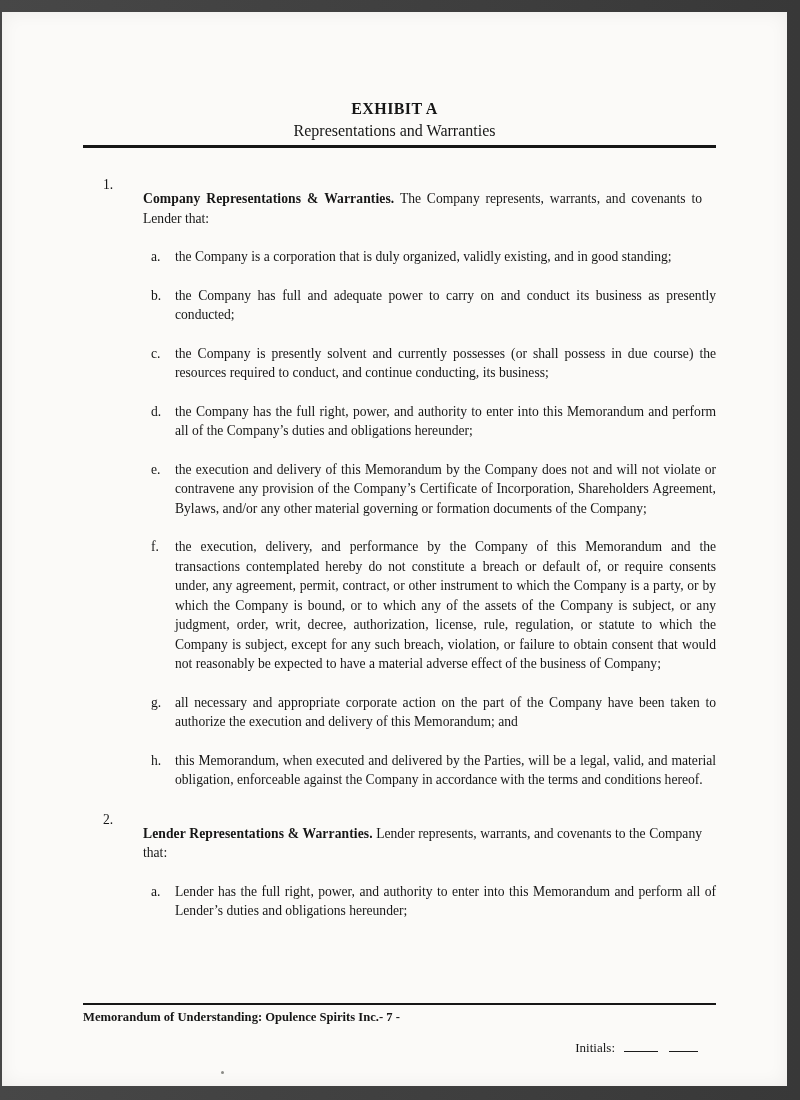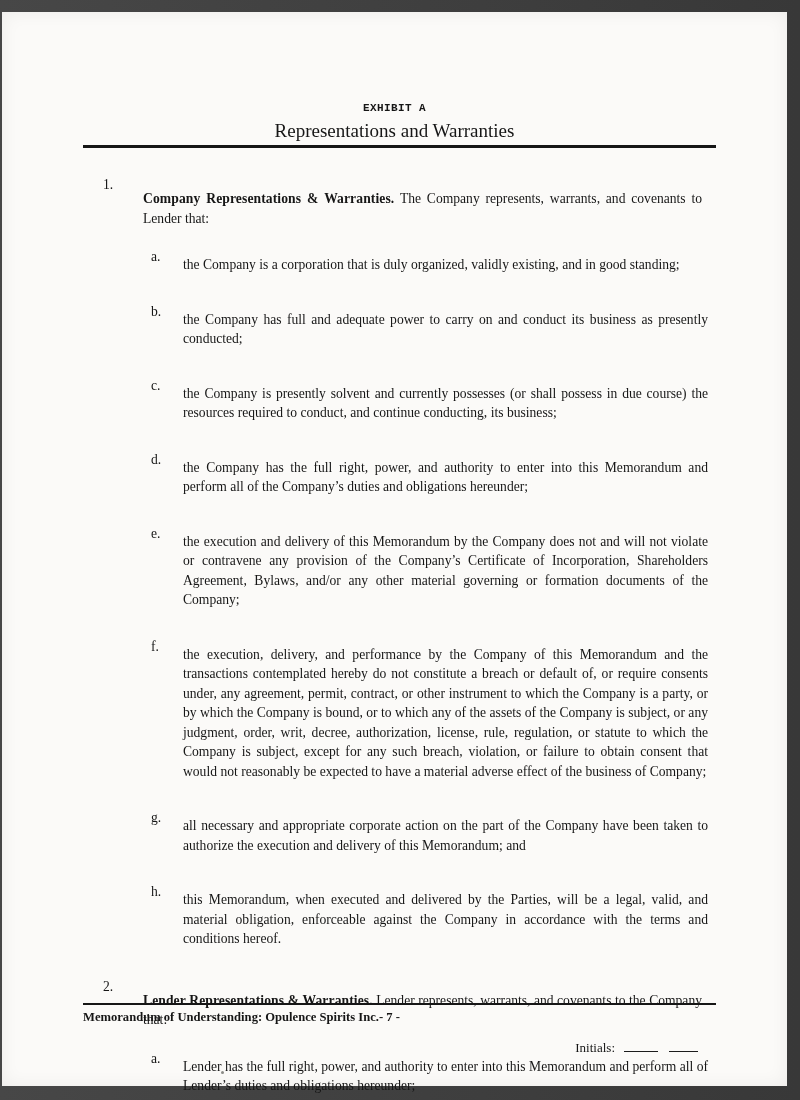--- a/index.html
+++ b/index.html
@@ -23,41 +23,40 @@
     bottom: 14px;
     background: #fbfaf8;
     box-shadow: inset 0 0 18px rgba(0,0,0,0.06);
     color: #161616;
     font-size: 13.6px;
     line-height: 19.5px;
   }
   .header { padding-top: 87px; text-align: center; }
   .title {
     font-weight: bold;
-    font-size: 11px;
+    font-size: 16px;
     letter-spacing: 0.4px;
-    font-family: Liberation Mono, monospace;
   }
-  .subtitle { font-size: 19px; margin-top: 2px; }
+  .subtitle { font-size: 16px; margin-top: 2px; }
   .header-rule {
     border: none;
     border-top: 3px solid #161616;
     margin: 5px 71px 0 81px;
     height: 0;
   }
   .content { margin: 27px 71px 0 101px; }
   .section { display: flex; }
   .section + .section { margin-top: 20px; }
   .secnum { flex: none; width: 26px; }
   .secbody { flex: 1; min-width: 0; }
   .sechead { margin: 14px; text-align: justify; }
   .sechead b { letter-spacing: 0.1px; }
   .item { display: flex; margin-top: 19px; }
   .item .letter { flex: none; margin-left: 22px; width: 24px; }
-  .item .itext { flex: 1; margin: 8px; text-align: justify; }
+  .item .itext { flex: 1; margin: 0; text-align: justify; }
   .footer {
     position: absolute;
     left: 81px;
     right: 71px;
     top: 991px;
     border-top: 2.5px solid #161616;
     padding-top: 3px;
     display: flex;
     font-weight: bold;
     font-size: 12.6px;

